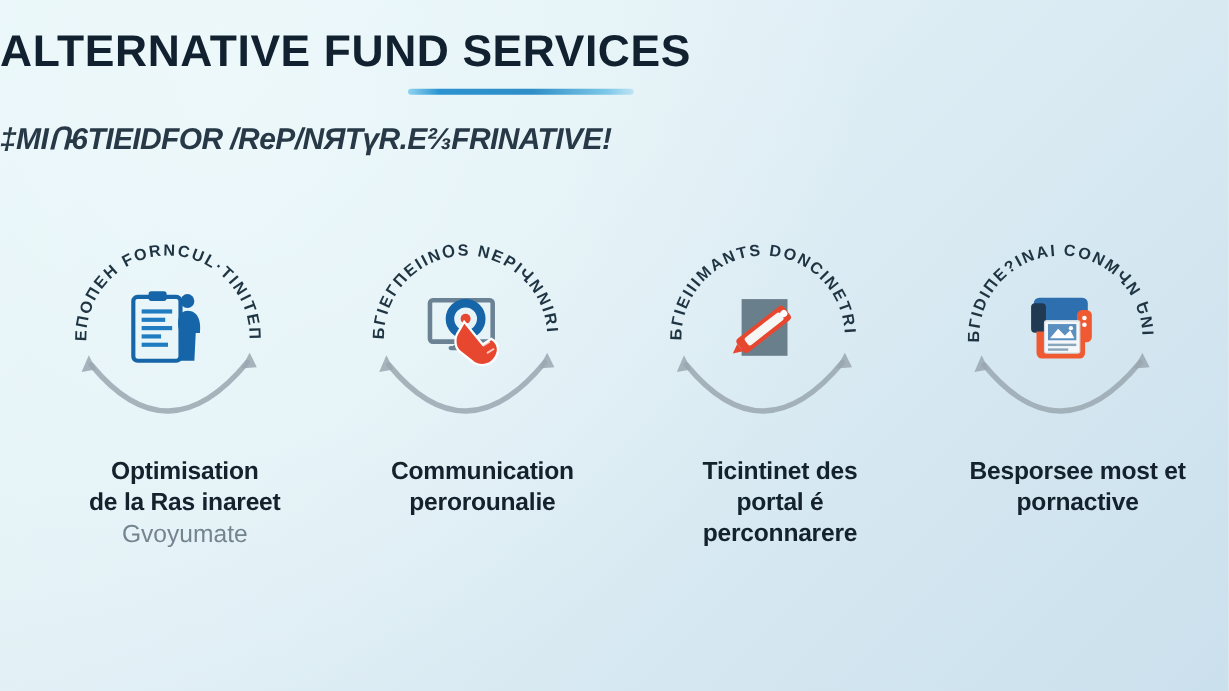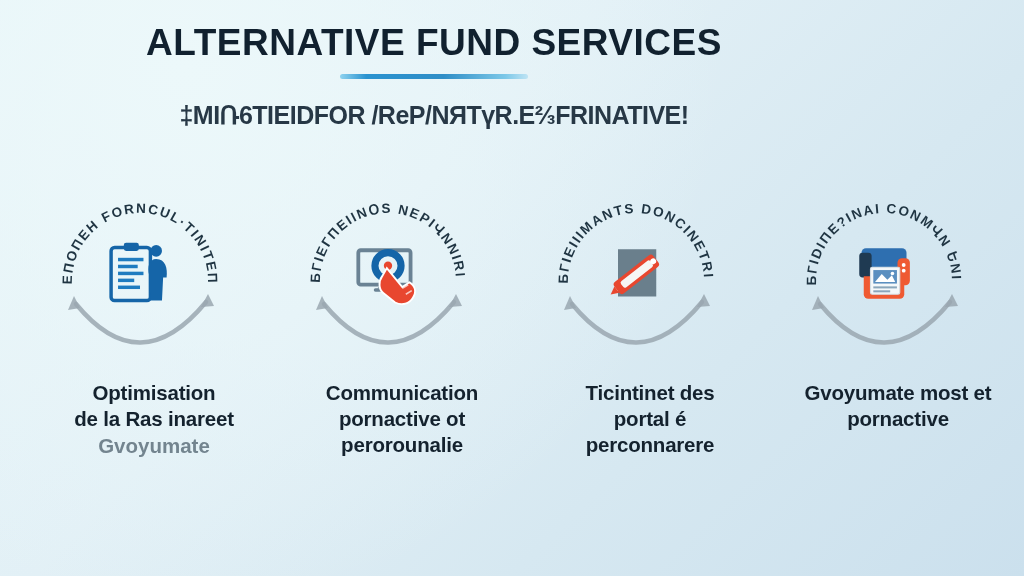--- a/index.html
+++ b/index.html
@@ -23,21 +23,21 @@
       linear-gradient(135deg, #e9f6f9 0%, #e2f0f6 38%, #d6e8f1 68%, #cbe0ed 100%);
     overflow: hidden;
   }
 
   
   #header {
     position: absolute;
     top: 22px;
     left: 0;
     width: 868px;
-    text-align: center;
+    text-align: left;
   }
   #title {
     font-size: 37px;
     font-weight: bold;
     letter-spacing: 0.5px;
     color: #11212f;
     line-height: 1.15;
     white-space: nowrap;
   }
   #title-accent {
@@ -49,20 +49,21 @@
   }
   #subtitle {
     margin-top: 22px;
     font-size: 25px;
     font-weight: bold;
     color: #20313f;
     letter-spacing: -0.5px;
     white-space: nowrap;
     opacity: 0.96;
     filter: blur(0.25px);
+    font-style: italic;
   }
 
   
   #columns {
     position: absolute;
     top: 186px;
     left: 0;
     width: 1024px;
     display: flex;
     justify-content: space-between;
@@ -119,21 +120,21 @@
     font-size: 20.5px;
     font-weight: bold;
     color: #14222e;
     line-height: 1.28;
     letter-spacing: -0.2px;
   }
   .caption-sub {
     margin-top: 1px;
     text-align: center;
     font-size: 20.5px;
-    font-weight: bold;
+    font-weight: normal;
     color: #5b6d79;
     line-height: 1.28;
     opacity: 0.82;
   }
   .caption-line { display: block; margin-left: 28px; }
 </style>
 </head>
 <body>
 
 <div id="slide">
@@ -202,21 +203,20 @@
             <path d="M 27,41 L 31,44 L 23,44 Z" fill="#6a8294"></path>
             <circle cx="32" cy="25" r="11" fill="none" stroke="#1565a8" stroke-width="6"></circle>
             <circle cx="32" cy="25" r="3.5" fill="#e8472f"></circle>
             <path d="M 31,27 L 44,43 L 50,39 C 55,42 56,47 53,52 C 50,57 44,59 38,56 L 28,48 C 24,45 24,38 27,34 Z" fill="#e8472f" stroke="#ffffff" stroke-width="1.6"></path>
             <path d="M 44,44 L 49,41 M 47,49 L 52,46" stroke="#ffffff" stroke-width="1.4" opacity="0.7"></path>
           </svg>
         </div>
       </div>
       <div class="caption">
         <span class="caption-line">Communication</span>
-        <span class="caption-line">pornactive ot</span>
         <span class="caption-line">perorounalie</span>
       </div>
     </div>
 
     <div class="column">
       <div class="badge">
         <svg class="badge-ring" viewBox="0 0 176 176">
           <defs>
               <path id="arc3" d="M 20,95 A 68,68 0 1 1 156,95" fill="none"></path>
             </defs>
@@ -270,19 +270,19 @@
             <rect x="20" y="26" width="26" height="24" rx="1.5" fill="#f4f8fa" stroke="#d3dde3" stroke-width="1"></rect>
             <rect x="22.5" y="28.5" width="21" height="12" fill="#5b8fc0"></rect>
             <path d="M 24,39 L 30,32 L 35,37 L 39,33 L 42,39 Z" fill="#ffffff"></path>
             <circle cx="39.5" cy="31.5" r="1.6" fill="#ffffff"></circle>
             <rect x="22.5" y="43" width="21" height="1.8" fill="#8aa6bb"></rect>
             <rect x="22.5" y="46.5" width="15" height="1.8" fill="#8aa6bb"></rect>
           </svg>
         </div>
       </div>
       <div class="caption">
-        <span class="caption-line">Gvoyumate most et</span>
+        <span class="caption-line">Besporsee most et</span>
         <span class="caption-line">pornactive</span>
       </div>
     </div>
 
   </div>
 </div>
 
 </body></html>

